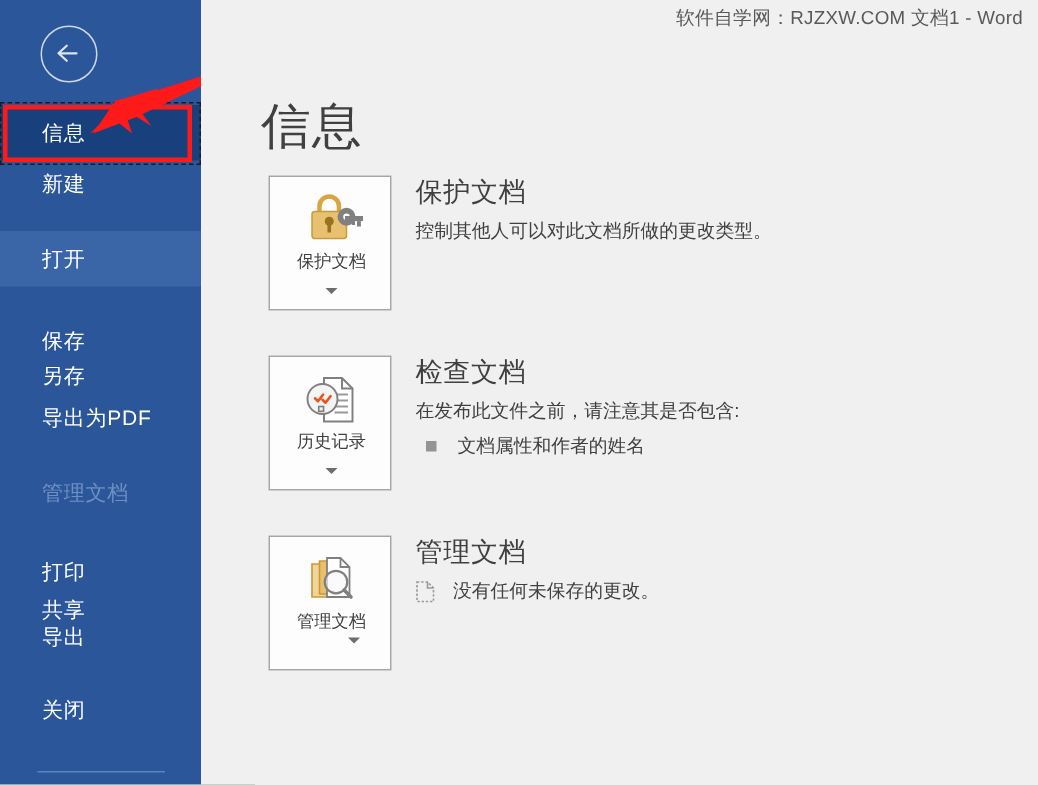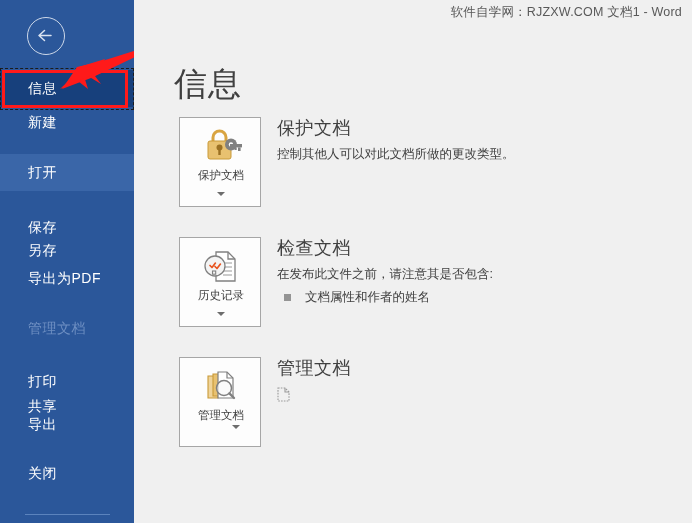--- a/index.html
+++ b/index.html
@@ -327,18 +327,19 @@
       </div>
       <div class="sec-body">
         <div class="sec-head">管理文档</div>
         <div class="doc-row">
           <span class="doc-mini">
             <svg width="13" height="15" viewBox="0 0 13 15">
               <path d="M1 1 h7 l4 4 v9 h-11 z" fill="none" stroke="#9a9a9a" stroke-width="1.1" stroke-dasharray="1.6 1.2"></path>
               <path d="M8 1 v4 h4" fill="none" stroke="#9a9a9a" stroke-width="1.1"></path>
             </svg>
           </span>
+          <span class="bullet-text">没有任何未保存的更改。</span>
         </div>
       </div>
     </div>
 
   </div>
 </div>
 
 </body></html>

